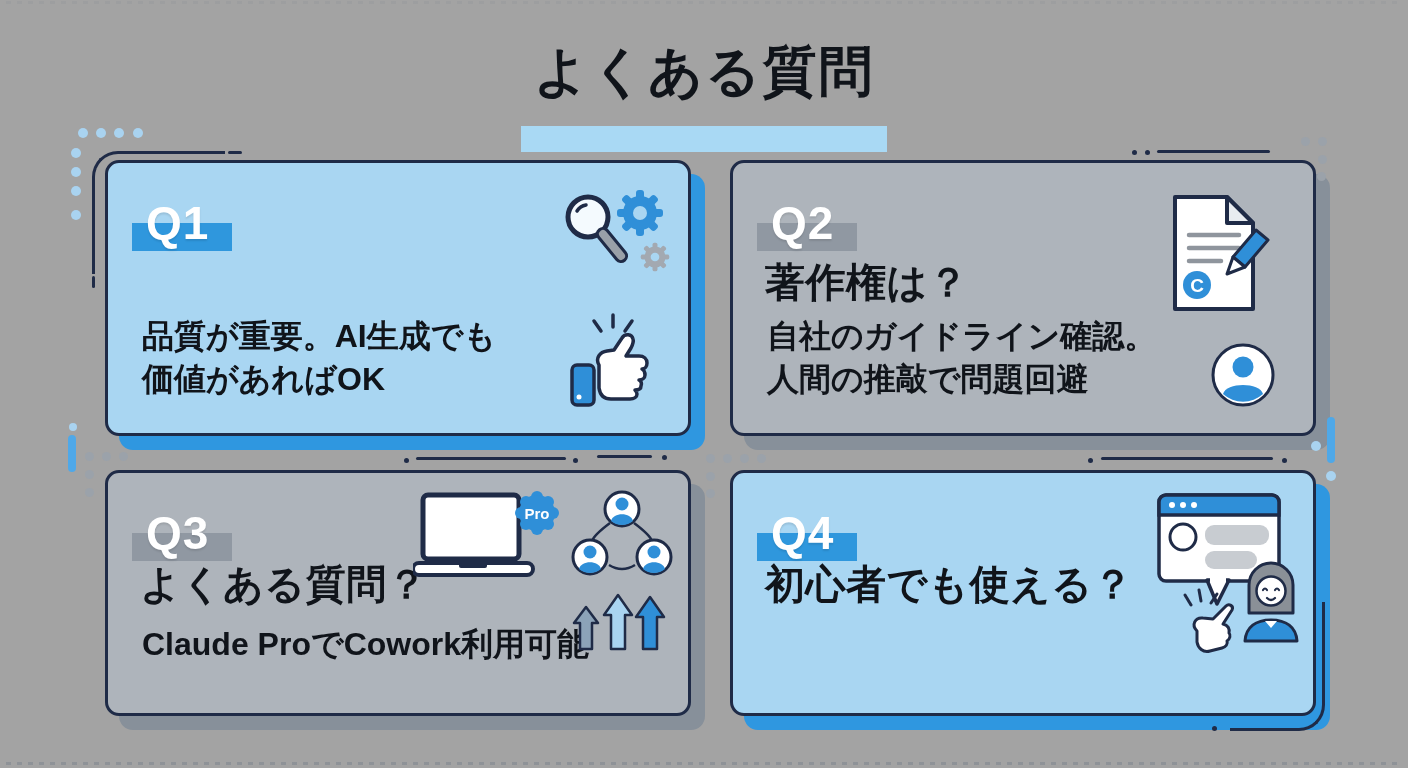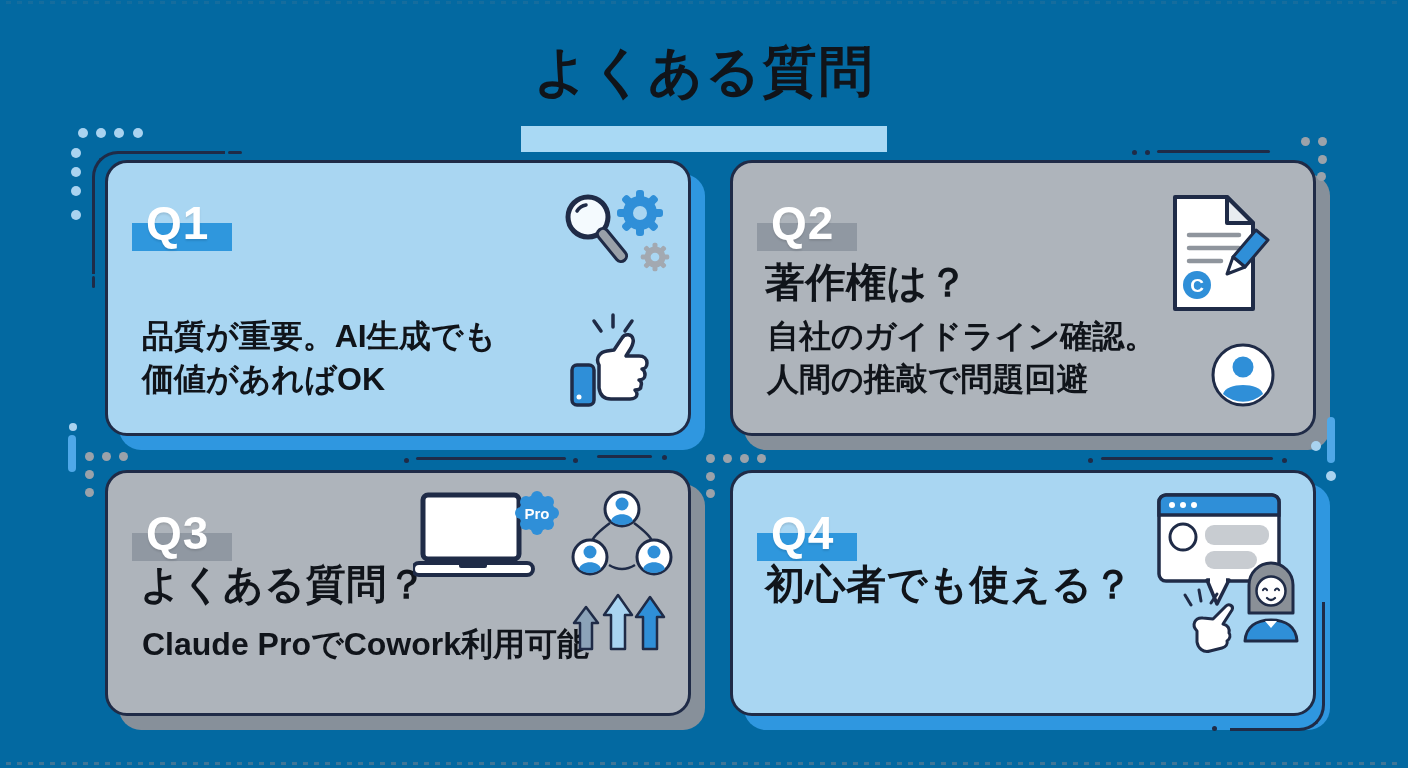--- a/index.html
+++ b/index.html
@@ -1,25 +1,25 @@
 <!DOCTYPE html>
 <html style="--accent-blue: #2F97DD; --card-blue: #A9D6F2; --card-gray: #AEB4BB; --shadow-blue: #2F97E0; --shadow-gray: #87909A; --badge-gray: #9098A2; --navy-outline: #1F2B47; --highlight-blue: #A9D9F4; --text-black: #10141A; --deco-gray-dot: #9BA2AA; --deco-blue-dot: #A9D3F0; --deco-blue-bar: #4FA8E8;"><head>
 <meta charset="utf-8">
 <style>
   html,body{margin:0;padding:0;background:#fff;}
-  #stage{position:relative;width:1408px;height:768px;background:#0369a1;overflow:hidden;
+  #stage{position:relative;width:1408px;height:768px;background:#a3a3a3;overflow:hidden;
          font-family:"Liberation Sans","DejaVu Sans",sans-serif;}
   
   .title-wrap{position:absolute;left:0;right:0;top:38px;text-align:center;}
   .title-bar{position:absolute;left:50%;transform:translateX(-50%);top:88px;width:366px;height:26px;
              background:var(--highlight-blue,#A9D9F4);}
   .title-text{position:relative;font-size:54px;font-weight:900;color:var(--text-black,#10141A);
               letter-spacing:2px;line-height:66px;}
   
-  .card{position:absolute;width:580px;border:3px solid var(--navy-outline,#1F2B47);border-radius:22px;}
+  .card{position:absolute;width:580px;border:3px solid var(--navy-outline,#1F2B47);border-radius:14px;}
   .card.blue{background:var(--card-blue,#A9D6F2);box-shadow:14px 14px 0 var(--shadow-blue,#2F97E0);}
   .card.gray{background:var(--card-gray,#AEB4BB);box-shadow:14px 14px 0 var(--shadow-gray,#87909A);}
   .badge{position:absolute;left:30px;top:34px;height:56px;}
   .badge-bar{position:absolute;left:-6px;top:26px;width:100px;height:28px;}
   .blue .badge-bar{background:var(--accent-blue,#2F97DD);}
   .gray .badge-bar{background:var(--badge-gray,#9098A2);}
   .badge-text{position:relative;font-size:46px;line-height:52px;font-weight:800;color:#fff;
               padding-left:8px;letter-spacing:1px;text-shadow:0 2px 2px rgba(0,0,0,.10);}
   .question{position:absolute;left:32px;top:92px;font-size:40px;font-weight:800;
             color:var(--text-black,#10141A);letter-spacing:.5px;white-space:nowrap;}

